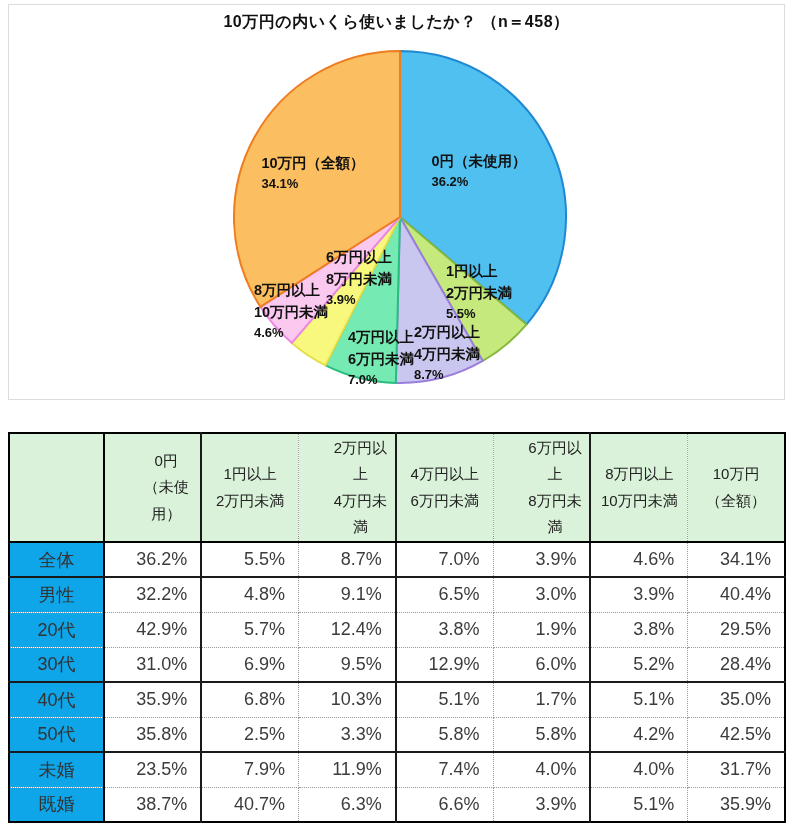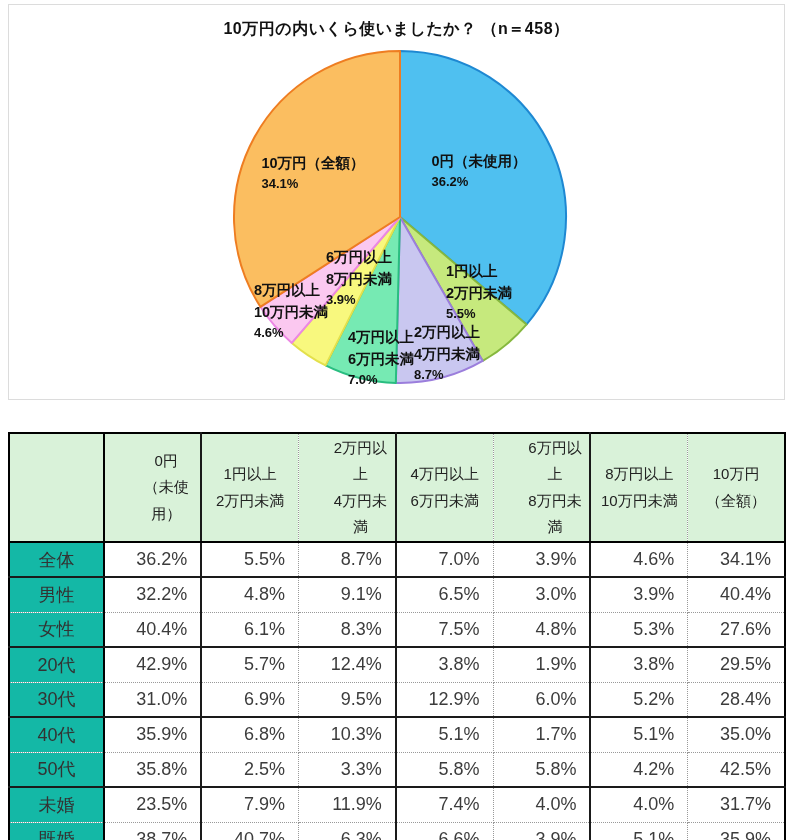--- a/index.html
+++ b/index.html
@@ -5,21 +5,21 @@
   html,body{margin:0;padding:0;background:#ffffff;}
   body{font-family:"Liberation Sans","DejaVu Sans",sans-serif;}
   .page{position:relative;width:794px;height:840px;background:#fff;overflow:hidden;}
 
   
   .chart-panel{
     position:absolute;left:8px;top:4px;width:777px;height:396px;
     border:1px solid #dcdcdc;background:#fff;box-sizing:border-box;
   }
   .chart-title{
-    position:absolute;left:0;top:14px;width:100%;
+    position:absolute;left:0;top:7px;width:100%;
     text-align:center;font-size:16px;font-weight:bold;color:#111;
     letter-spacing:0.5px;
   }
   .pie-svg{position:absolute;left:0;top:0;}
   .pie-label{
     position:absolute;transform:translate(-50%,-50%);
     color:#111;pointer-events:none;white-space:nowrap;
   }
   .pie-label .name{display:block;white-space:pre-line;font-size:14.5px;font-weight:bold;line-height:1.5;}
   .pie-label .pct{display:block;font-size:13px;font-weight:bold;line-height:1.4;}
@@ -34,21 +34,21 @@
     box-sizing:border-box;overflow:hidden;
     font-family:"Liberation Sans","DejaVu Sans",sans-serif;
   }
   .data-table .th{
     background:#d9f2d9;height:63px;text-align:center;vertical-align:middle;
     font-size:15px;color:#222;line-height:1.75;white-space:pre-line;
     border-bottom:2px solid #000;
   }
   .data-table .corner{width:95px;border-right:2px solid #000;background:#d9f2d9;border-bottom:2px solid #000;}
   .data-table .rowlabel{
-    background:#14b8a6;text-align:center;vertical-align:middle;
+    background:#0ea5e9;text-align:center;vertical-align:middle;
     font-size:18px;color:#333;border-right:2px solid #000;
   }
   .data-table tbody td{height:35px;}
   .data-table .num{
     text-align:right;padding-right:13px;font-size:18px;color:#3c3c3c;
     vertical-align:middle;background:#fff;
   }
   .v-solid{border-right:2px solid #1a1a1a;padding-left:28px;}
   .v-dot{border-right:1px dotted #999;}
   .h-solid{border-bottom:2px solid #1a1a1a;}
@@ -142,30 +142,20 @@
           <td class="rowlabel h-dot">男性</td>
           <td class="num h-dot v-solid">32.2%</td>
           <td class="num h-dot v-dot">4.8%</td>
           <td class="num h-dot v-solid">9.1%</td>
           <td class="num h-dot v-dot">6.5%</td>
           <td class="num h-dot v-solid">3.0%</td>
           <td class="num h-dot v-dot">3.9%</td>
           <td class="num h-dot ">40.4%</td>
         </tr>
         <tr>
-          <td class="rowlabel h-solid">女性</td>
-          <td class="num h-solid v-solid">40.4%</td>
-          <td class="num h-solid v-dot">6.1%</td>
-          <td class="num h-solid v-solid">8.3%</td>
-          <td class="num h-solid v-dot">7.5%</td>
-          <td class="num h-solid v-solid">4.8%</td>
-          <td class="num h-solid v-dot">5.3%</td>
-          <td class="num h-solid ">27.6%</td>
-        </tr>
-        <tr>
           <td class="rowlabel h-dot">20代</td>
           <td class="num h-dot v-solid">42.9%</td>
           <td class="num h-dot v-dot">5.7%</td>
           <td class="num h-dot v-solid">12.4%</td>
           <td class="num h-dot v-dot">3.8%</td>
           <td class="num h-dot v-solid">1.9%</td>
           <td class="num h-dot v-dot">3.8%</td>
           <td class="num h-dot ">29.5%</td>
         </tr>
         <tr>

